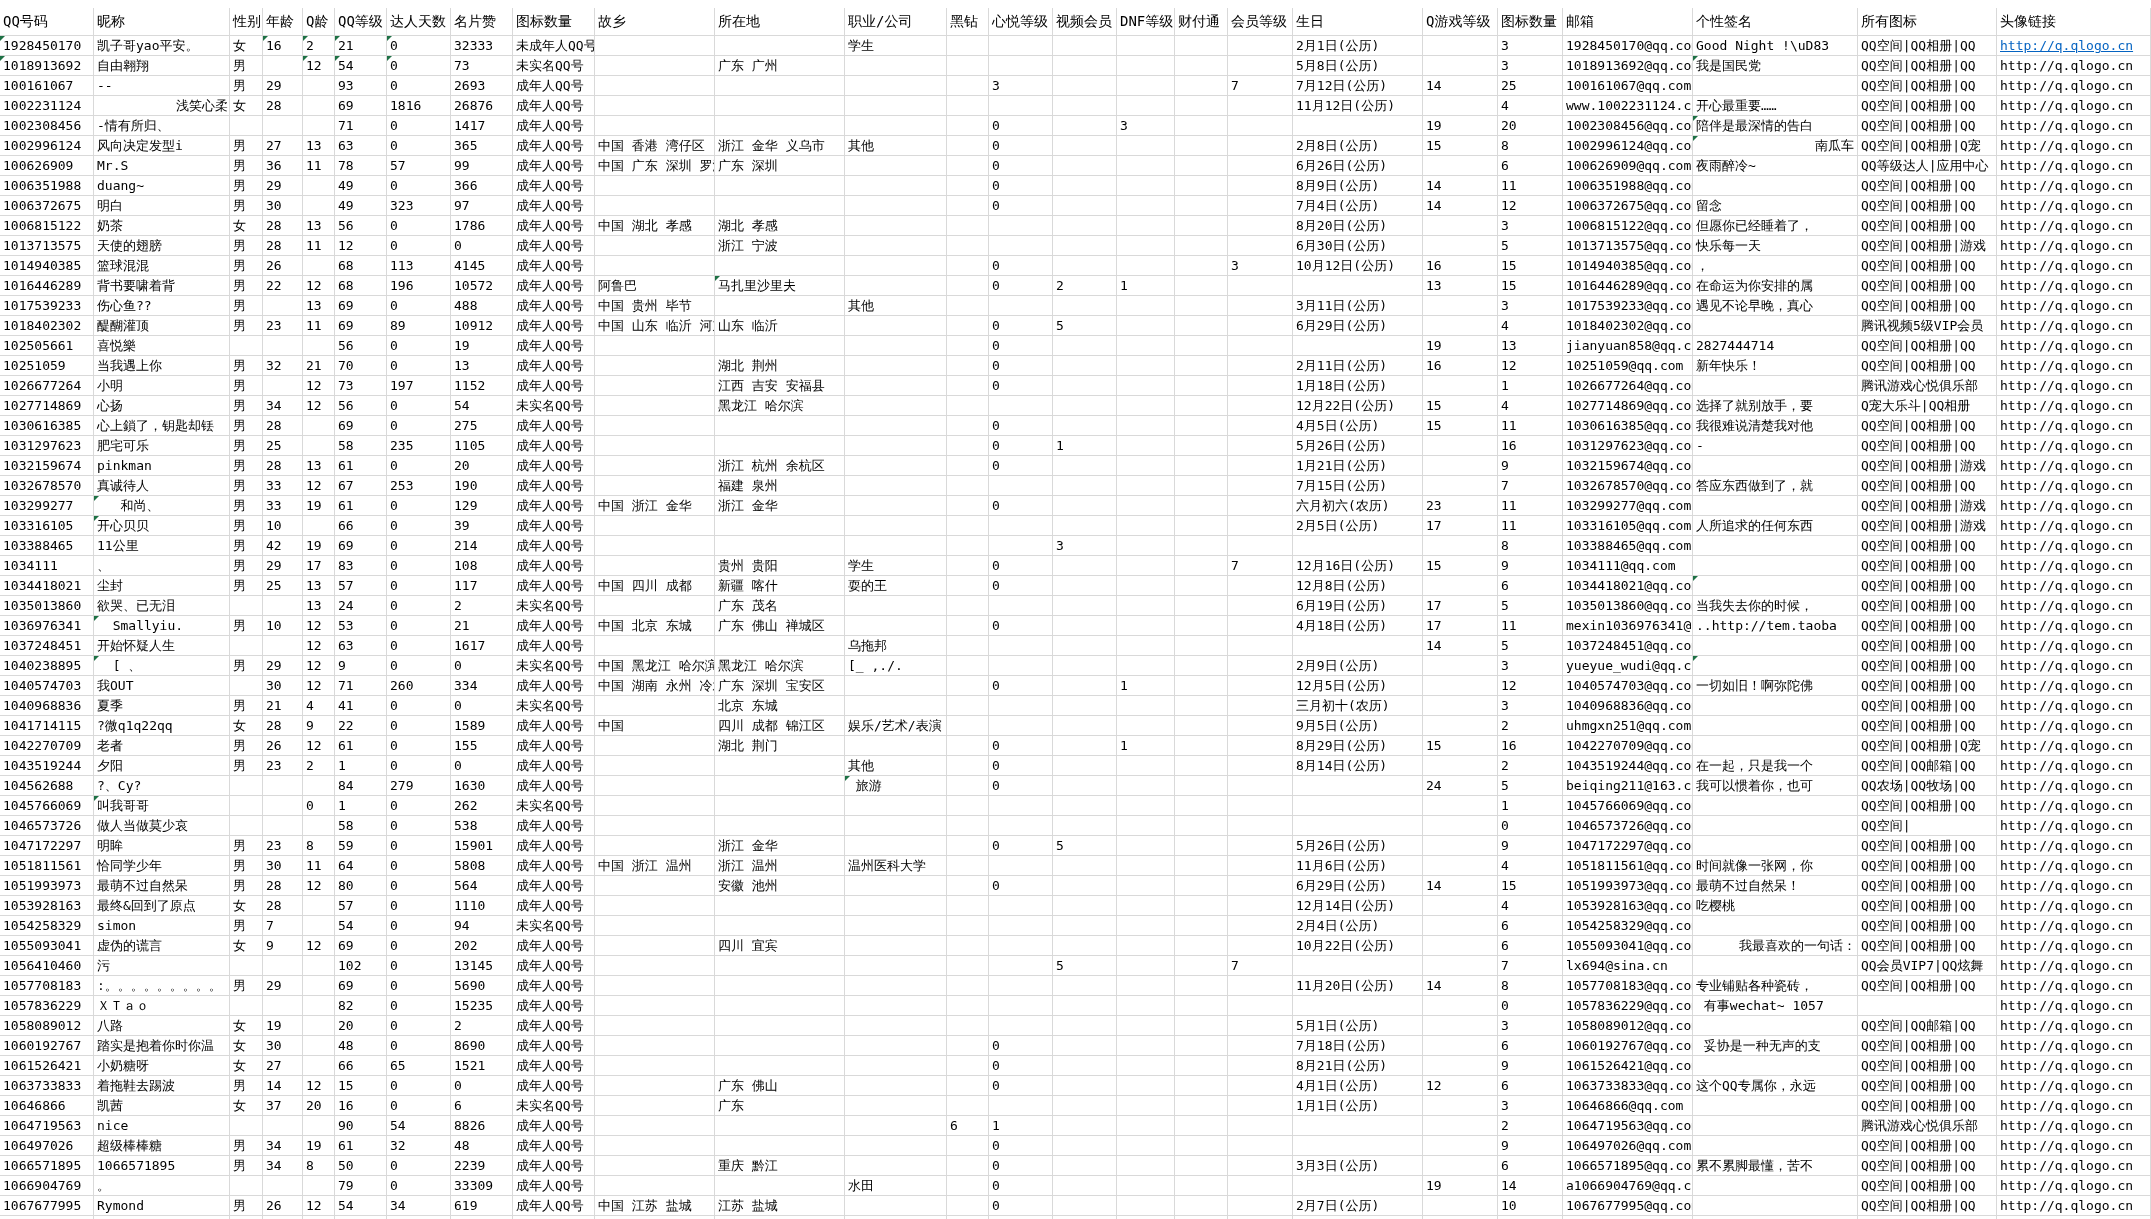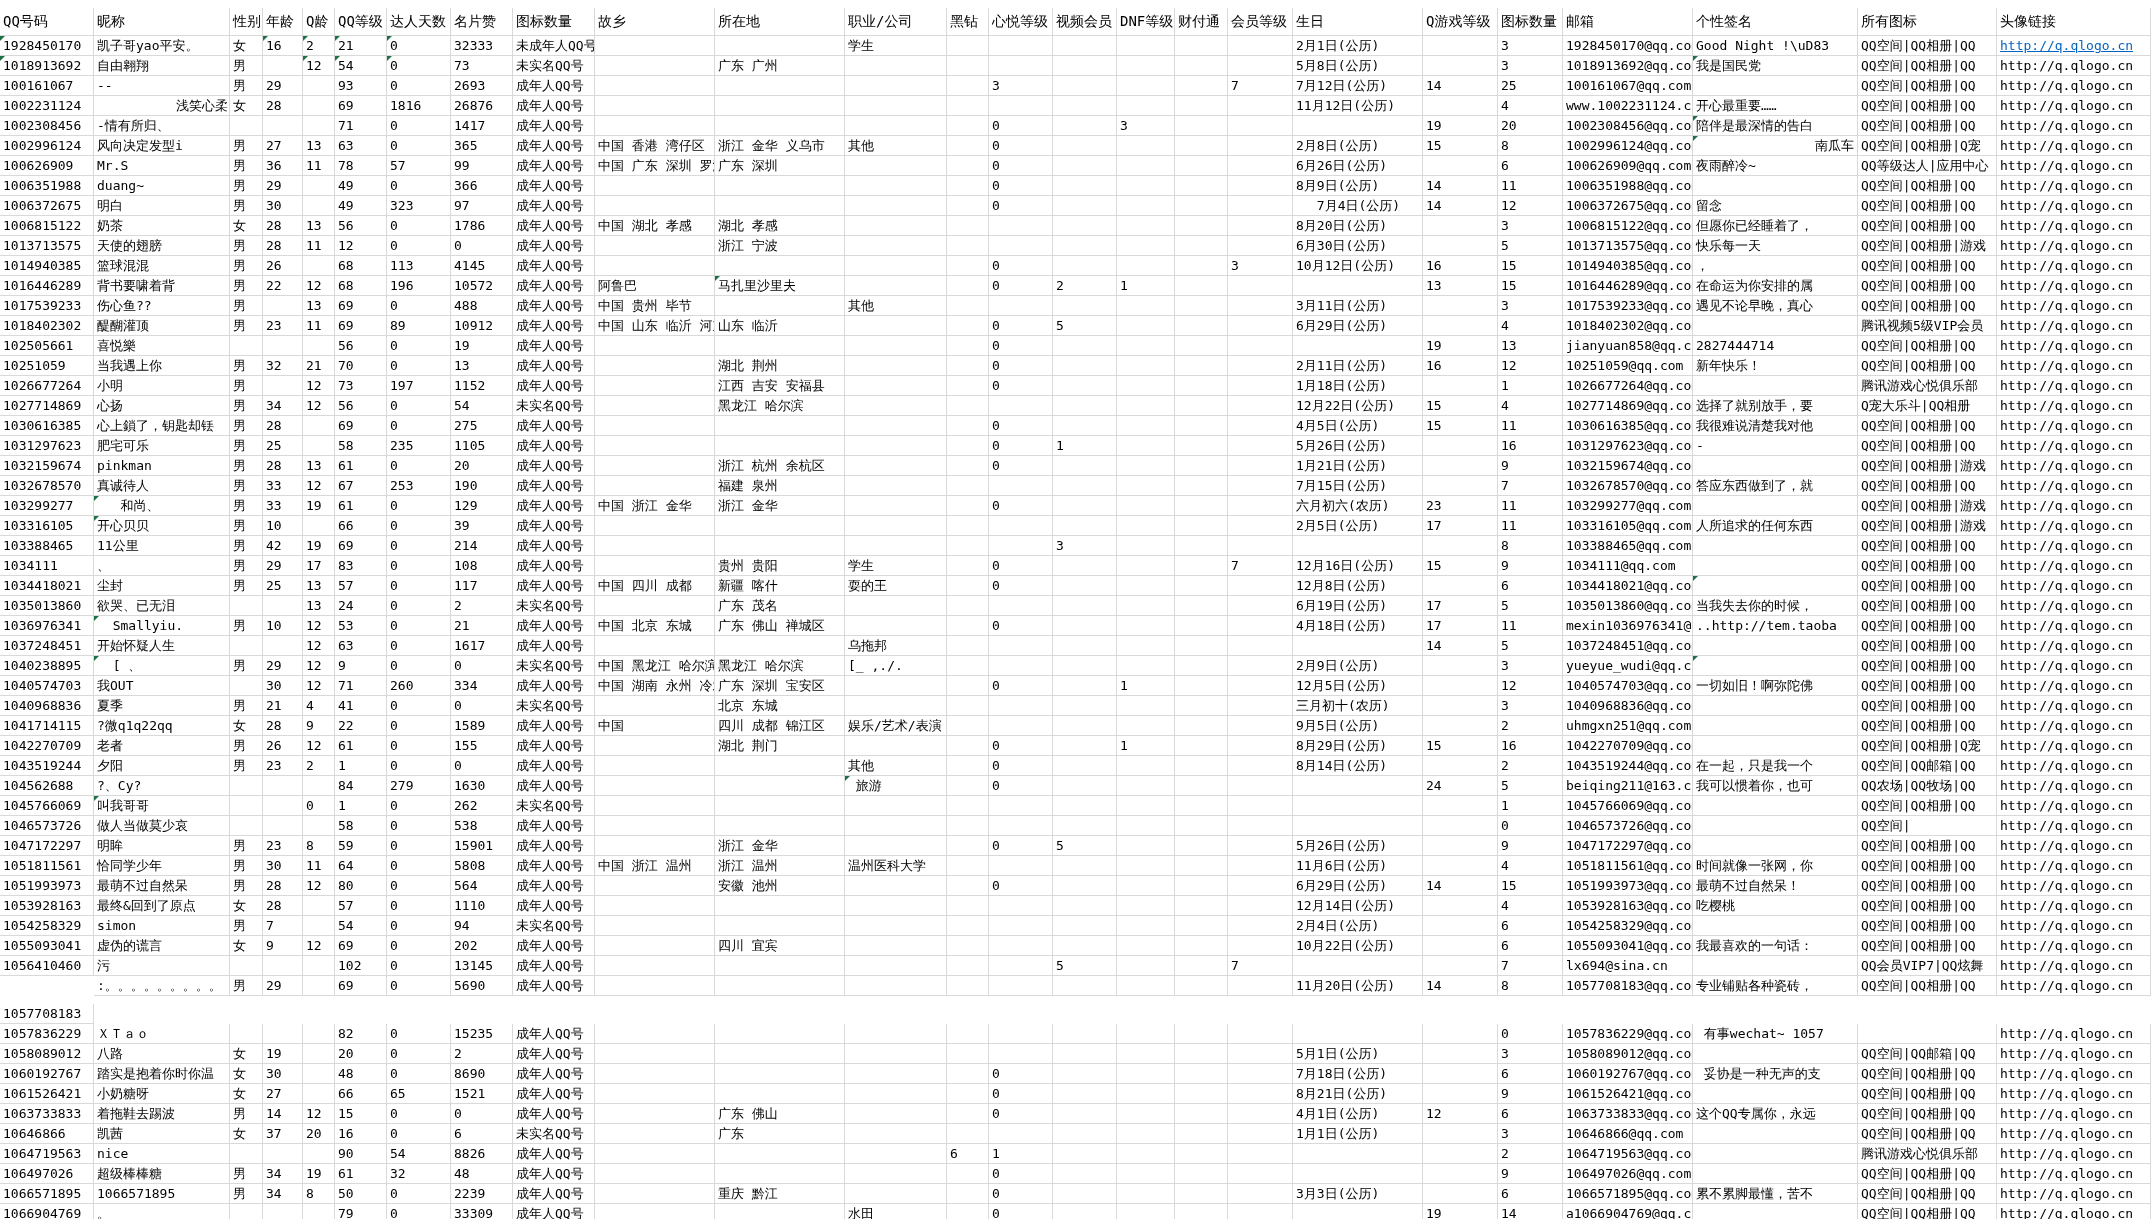--- a/index.html
+++ b/index.html
@@ -275,21 +275,21 @@
       <div class="cell" style="width: 82px;"><span>成年人QQ号</span></div>
       <div class="cell" style="width: 120px;"><span></span></div>
       <div class="cell" style="width: 130px;"><span></span></div>
       <div class="cell" style="width: 102px;"><span></span></div>
       <div class="cell" style="width: 42px;"><span></span></div>
       <div class="cell" style="width: 64px;"><span>0</span></div>
       <div class="cell" style="width: 64px;"><span></span></div>
       <div class="cell" style="width: 58px;"><span></span></div>
       <div class="cell" style="width: 53px;"><span></span></div>
       <div class="cell" style="width: 65px;"><span></span></div>
-      <div class="cell" style="width: 130px; text-align: center;"><span>7月4日(公历)</span></div>
+      <div class="cell" style="width: 130px;"><span>7月4日(公历)</span></div>
       <div class="cell" style="width: 75px;"><span>14</span></div>
       <div class="cell" style="width: 65px;"><span>12</span></div>
       <div class="cell" style="width: 130px;"><span>1006372675@qq.com</span></div>
       <div class="cell" style="width: 165px;"><span>留念</span></div>
       <div class="cell" style="width: 139px;"><span>QQ空间|QQ相册|QQ</span></div>
       <div class="cell" style="width: 154px;"><span>http://q.qlogo.cn</span></div>
     </div>
     <div class="row">
       <div class="cell" style="width: 94px;"><span>1006815122</span></div>
       <div class="cell" style="width: 136px;"><span>奶茶</span></div>
@@ -1278,21 +1278,21 @@
       <div class="cell" style="width: 42px;"><span></span></div>
       <div class="cell" style="width: 64px;"><span></span></div>
       <div class="cell" style="width: 64px;"><span></span></div>
       <div class="cell" style="width: 58px;"><span></span></div>
       <div class="cell" style="width: 53px;"><span></span></div>
       <div class="cell" style="width: 65px;"><span></span></div>
       <div class="cell" style="width: 130px;"><span>10月22日(公历)</span></div>
       <div class="cell" style="width: 75px;"><span></span></div>
       <div class="cell" style="width: 65px;"><span>6</span></div>
       <div class="cell" style="width: 130px;"><span>1055093041@qq.com</span></div>
-      <div class="cell" style="width: 165px;"><span>我最喜欢的一句话：</span></div>
+      <div class="cell" style="width: 165px; text-align: right;"><span>我最喜欢的一句话：</span></div>
       <div class="cell" style="width: 139px;"><span>QQ空间|QQ相册|QQ</span></div>
       <div class="cell" style="width: 154px;"><span>http://q.qlogo.cn</span></div>
     </div>
     <div class="row">
       <div class="cell" style="width: 94px;"><span>1056410460</span></div>
       <div class="cell" style="width: 136px;"><span>污</span></div>
       <div class="cell" style="width: 33px;"><span></span></div>
       <div class="cell" style="width: 40px;"><span></span></div>
       <div class="cell" style="width: 32px;"><span></span></div>
       <div class="cell" style="width: 52px;"><span>102</span></div>
@@ -1310,21 +1310,21 @@
       <div class="cell" style="width: 65px;"><span>7</span></div>
       <div class="cell" style="width: 130px;"><span></span></div>
       <div class="cell" style="width: 75px;"><span></span></div>
       <div class="cell" style="width: 65px;"><span>7</span></div>
       <div class="cell" style="width: 130px;"><span>lx694@sina.cn</span></div>
       <div class="cell" style="width: 165px;"><span></span></div>
       <div class="cell" style="width: 139px;"><span>QQ会员VIP7|QQ炫舞</span></div>
       <div class="cell" style="width: 154px;"><span>http://q.qlogo.cn</span></div>
     </div>
     <div class="row">
-      <div class="cell" style="width: 94px; margin-top: 28px;"><span>1057708183</span></div>
+      <div class="cell" style="width: 94px;"><span>1057708183</span></div>
       <div class="cell" style="width: 136px;"><span>:。。。。。。。。。</span></div>
       <div class="cell" style="width: 33px;"><span>男</span></div>
       <div class="cell" style="width: 40px;"><span>29</span></div>
       <div class="cell" style="width: 32px;"><span></span></div>
       <div class="cell" style="width: 52px;"><span>69</span></div>
       <div class="cell" style="width: 64px;"><span>0</span></div>
       <div class="cell" style="width: 62px;"><span>5690</span></div>
       <div class="cell" style="width: 82px;"><span>成年人QQ号</span></div>
       <div class="cell" style="width: 120px;"><span></span></div>
       <div class="cell" style="width: 130px;"><span></span></div>

